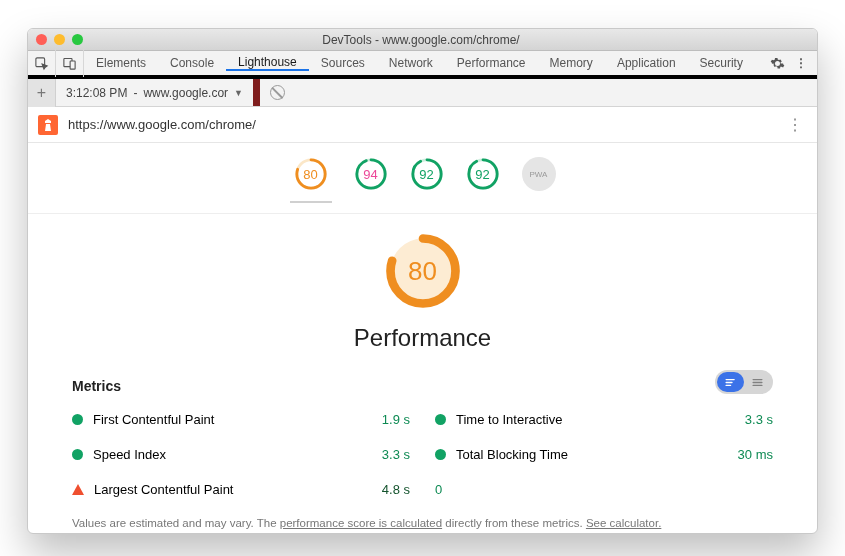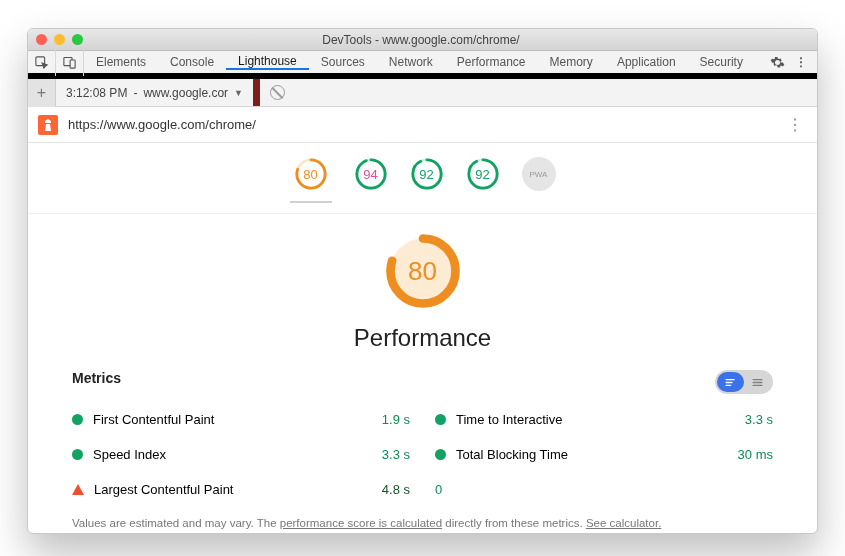--- a/index.html
+++ b/index.html
@@ -11,21 +11,21 @@
     display: flex; flex-direction: column;
     background: #fff;
   }
   
   .titlebar { height: 22px; background: linear-gradient(#e8e8e8,#d4d4d4); display:flex; align-items:center; padding: 0 8px; border-bottom:1px solid #bdbdbd;}
   .traffic { display:flex; gap:7px; }
   .dot { width:11px; height:11px; border-radius:50%; }
   .dot.red{background:#ff5f57;} .dot.yellow{background:#febc2e;} .dot.green{background:#28c840;}
   .titlebar .title { flex:1; text-align:center; font-size:12px; color:#444; }
   
-  .tabs-row { height:28px; background:#f3f3f3; border-bottom:6px solid #000000; display:flex; align-items:center; font-size:12px; color:#555;}
+  .tabs-row { height:28px; background:#f3f3f3; border-bottom:4px solid #000000; display:flex; align-items:center; font-size:12px; color:#555;}
   .ticon { width:28px; height:28px; display:flex; align-items:center; justify-content:center; border-right:1px solid #d7d7d7;}
   .ticon:last-of-type { border-right:none; }
   .tabs { display:flex; align-items:stretch; flex:1; }
   .tab { padding:0 12px; display:flex; align-items:center; cursor:default; color:#555;}
   .tab.active { color:#1a1a1a; border-bottom:2px solid #1a73e8; }
   .right-icons { display:flex; align-items:center; gap:10px; padding:0 10px; color:#555;}
   
   .subbar { height:28px; background:#f3f3f3; border-bottom:1px solid #d4d4d4; display:flex; align-items:center; font-size:12px; color:#444;}
   .plus { width:28px; height:28px; background:#e3e3e3; display:flex; align-items:center; justify-content:center; border-right:1px solid #d0d0d0; font-size:16px; color:#777;}
   .selector { display:flex; align-items:center; gap:6px; padding:0 10px; border-right:7px solid #7f1d1d; height:100%;}
@@ -47,21 +47,21 @@
   .score-pill.active::after{content:""; display:block; width:42px; height:2px; background:#d0d0d0; margin-top:10px;}
   .pwa-pill{ width:34px;height:34px;border-radius:50%; background:#e5e5e5; display:flex;align-items:center;justify-content:center; font-size:8px; color:#999;}
   
   .main { padding: 18px 0 0; text-align:center;}
   .gauge { width:78px; height:78px; margin:0 auto; position:relative;}
   .gauge svg{width:78px;height:78px;}
   .gauge .big{ position:absolute; inset:0; display:flex; align-items:center; justify-content:center; font-size:26px; color:#ef8e20; font-weight:300;}
   .cat-title { font-size:24px; color:#222; font-weight:300; margin-top:14px;}
   
   .metrics { padding: 18px 44px 0; }
-  .metrics-head { display:flex; align-items:flex-start; justify-content:space-between; margin-bottom:8px;}
+  .metrics-head { display:flex; align-items:flex-end; justify-content:space-between; margin-bottom:8px;}
   .metrics-head h3{ font-size:14px; font-weight:600; color:#222;}
   .toggle { width:58px; height:24px; background:#d6d6d6; border-radius:14px; display:flex; align-items:center; padding:2px;}
   .toggle .seg{ width:27px; height:20px; border-radius:11px; display:flex; align-items:center; justify-content:center;}
   .toggle .seg.active{ background:#3b72e8;}
   .toggle svg{width:13px;height:13px;}
   .mgrid { display:grid; grid-template-columns: 1fr 1fr; column-gap:25px;}
   .mrow { display:flex; align-items:center; justify-content:space-between; padding:10px 0; font-size:13px;}
   .mrow .left{ display:flex; align-items:center; gap:10px;}
   .ok-dot{ width:11px; height:11px; background:#11a264; border-radius:50%;}
   .warn-tri{ width:0;height:0;border-left:6px solid transparent;border-right:6px solid transparent;border-bottom:11px solid #ef4f2f;}

